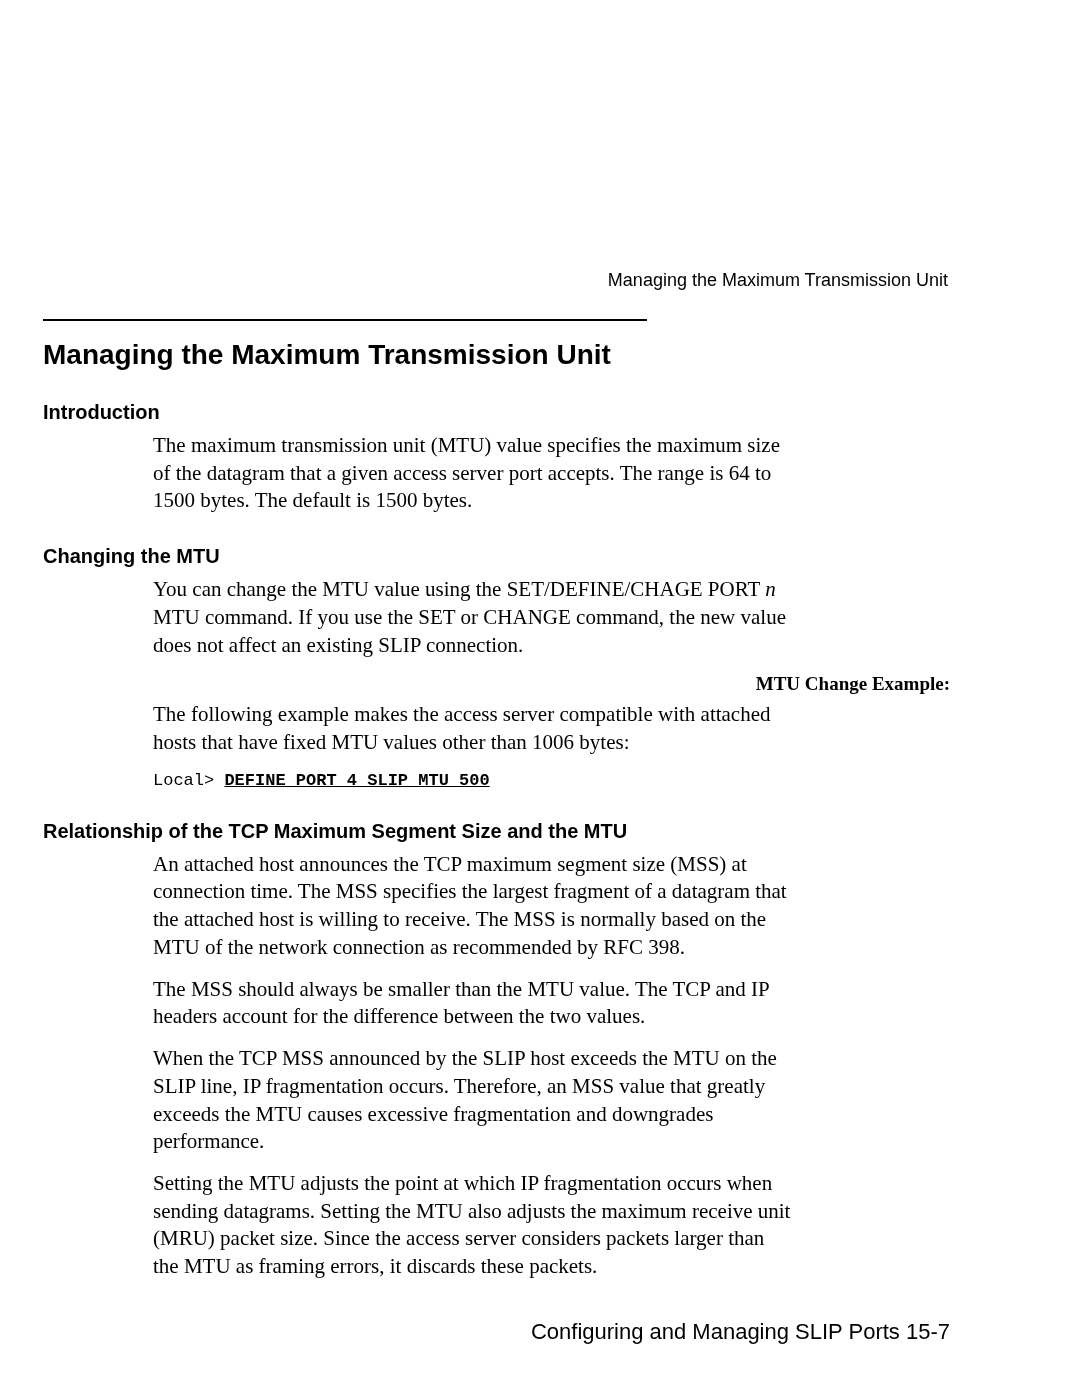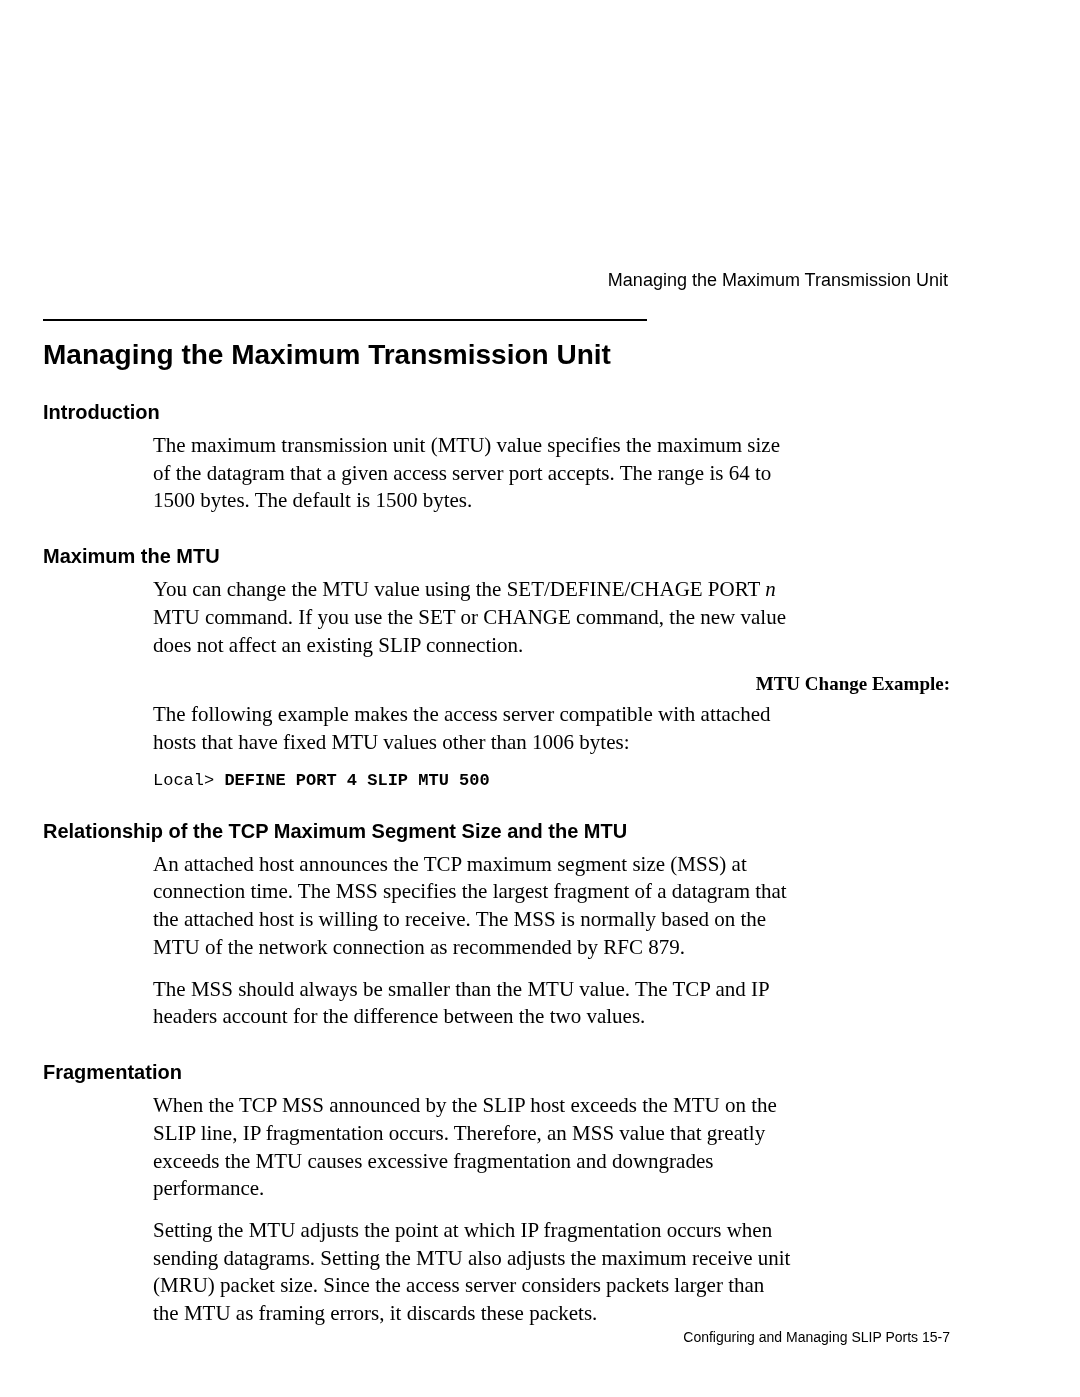--- a/index.html
+++ b/index.html
@@ -61,55 +61,55 @@
     }
     .code-line {
       font-family: "Courier New", Courier, monospace;
       font-size: 17px;
       margin-left: 110px;
       margin-top: 8px;
       margin-bottom: 8px;
     }
     .code-line .cmd {
       font-weight: 700;
+      text-decoration: underline;
     }
     .italic {
       font-style: italic;
     }
     .footer {
       position: absolute;
       bottom: 52px;
       right: 130px;
       font-family: Helvetica, Arial, sans-serif;
-      font-size: 14px;
+      font-size: 22px;
     }
   </style>
 </head>
 <body>
 
 <div class="page">
   <div class="running-header">Managing the Maximum Transmission Unit</div>
   <hr class="rule">
   <h1>Managing the Maximum Transmission Unit</h1>
 
   <h2>Introduction</h2>
   <p class="body-text">The maximum transmission unit (MTU) value specifies the maximum size of the datagram that a given access server port accepts. The range is 64 to 1500 bytes. The default is 1500 bytes.</p>
 
-  <h2>Maximum the MTU</h2>
+  <h2>Changing the MTU</h2>
   <p class="body-text">
     <span>You can change the MTU value using the SET/DEFINE/CHAGE PORT </span><span class="italic">n</span><span> MTU command. If you use the SET or CHANGE command, the new value does not affect an existing SLIP connection.</span>
   </p>
   <p class="subhead">MTU Change Example:</p>
   <p class="body-text">The following example makes the access server compatible with attached hosts that have fixed MTU values other than 1006 bytes:</p>
   <div class="code-line">
     <span>Local&gt; </span><span class="cmd">DEFINE PORT 4 SLIP MTU 500</span>
   </div>
 
   <h2>Relationship of the TCP Maximum Segment Size and the MTU</h2>
-  <p class="body-text">An attached host announces the TCP maximum segment size (MSS) at connection time. The MSS specifies the largest fragment of a datagram that the attached host is willing to receive. The MSS is normally based on the MTU of the network connection as recommended by RFC 879.</p>
+  <p class="body-text">An attached host announces the TCP maximum segment size (MSS) at connection time. The MSS specifies the largest fragment of a datagram that the attached host is willing to receive. The MSS is normally based on the MTU of the network connection as recommended by RFC 398.</p>
   <p class="body-text">The MSS should always be smaller than the MTU value. The TCP and IP headers account for the difference between the two values.</p>
 
-  <h2>Fragmentation</h2>
   <p class="body-text">When the TCP MSS announced by the SLIP host exceeds the MTU on the SLIP line, IP fragmentation occurs. Therefore, an MSS value that greatly exceeds the MTU causes excessive fragmentation and downgrades performance.</p>
   <p class="body-text">Setting the MTU adjusts the point at which IP fragmentation occurs when sending datagrams. Setting the MTU also adjusts the maximum receive unit (MRU) packet size. Since the access server considers packets larger than the MTU as framing errors, it discards these packets.</p>
 </div>
 
 <div class="footer">Configuring and Managing SLIP Ports 15-7</div>
 
 </body></html>

